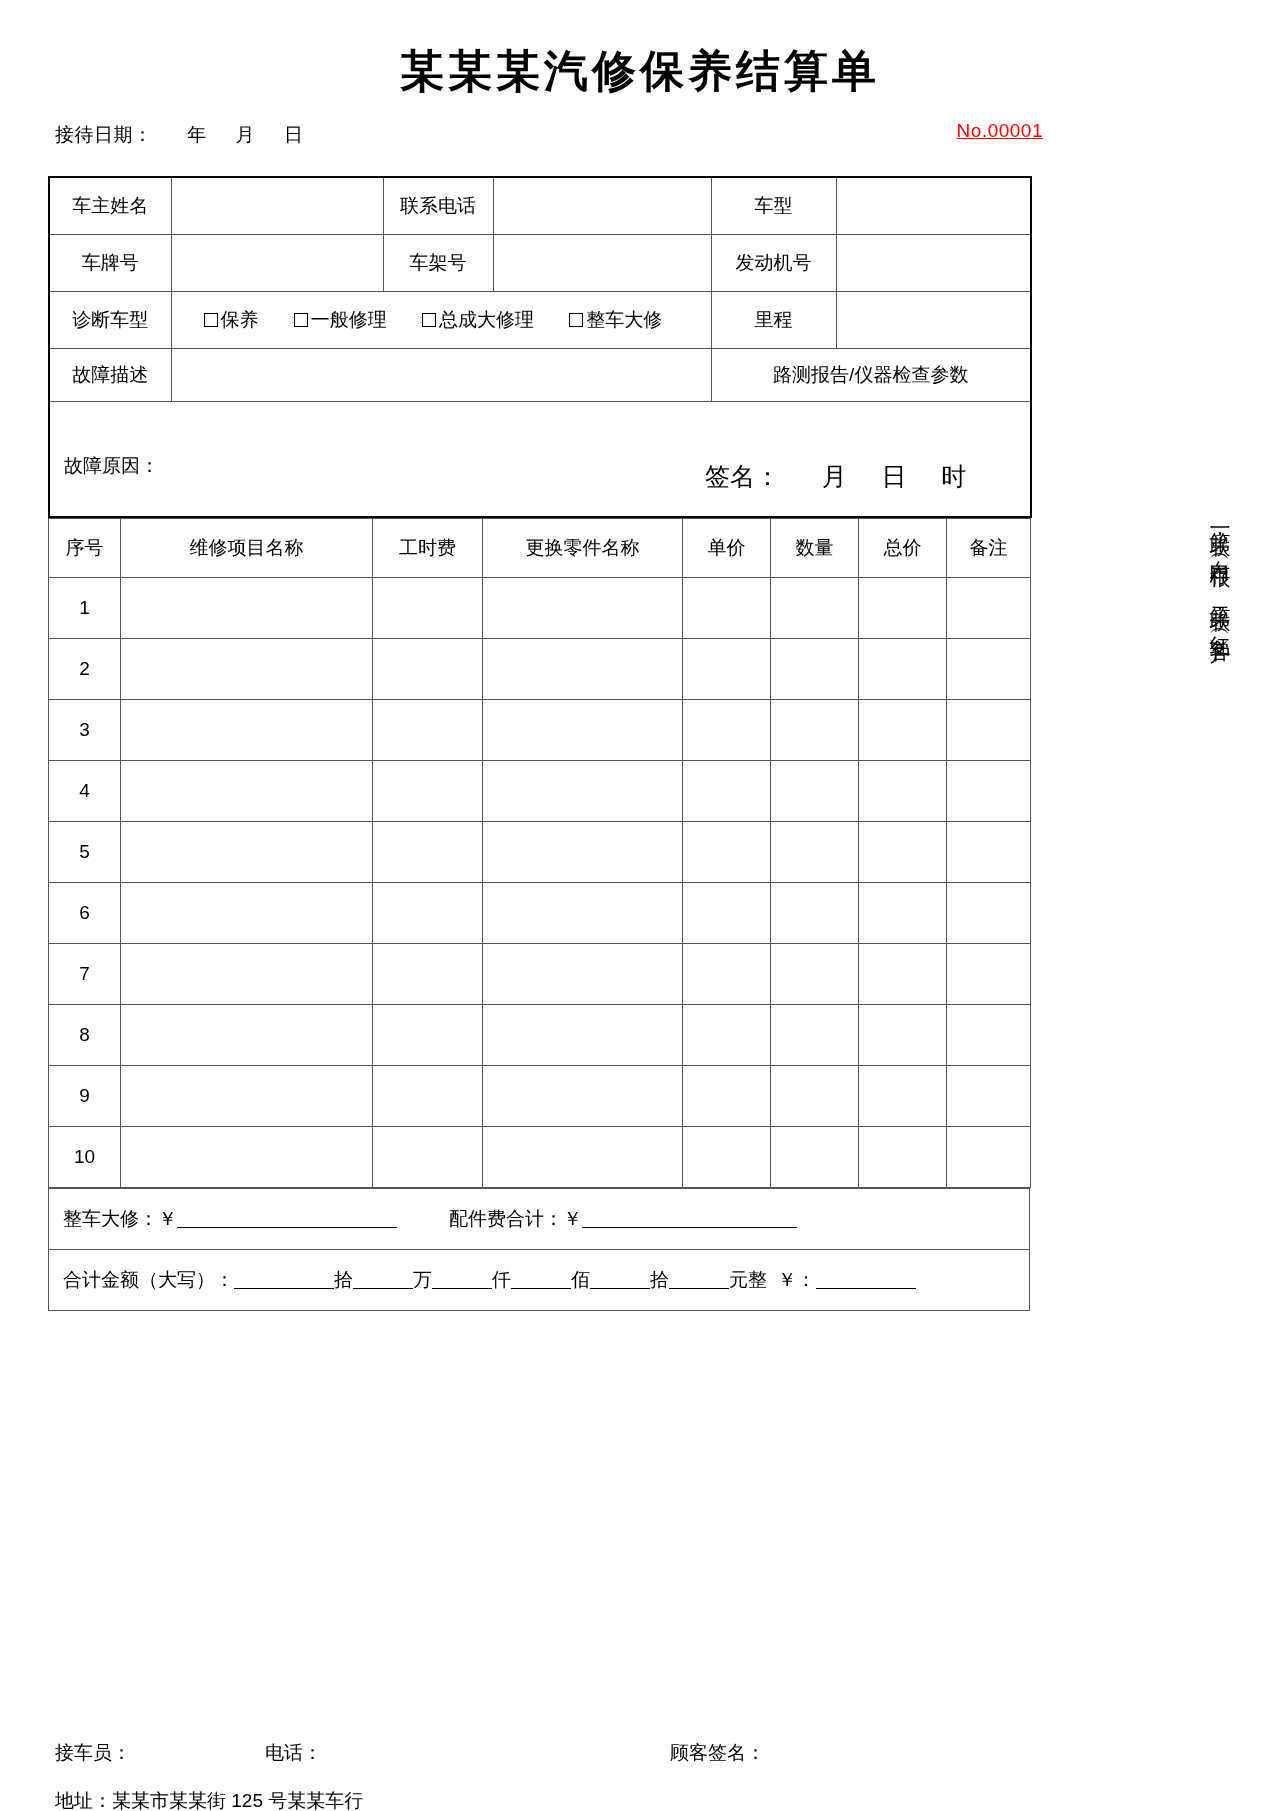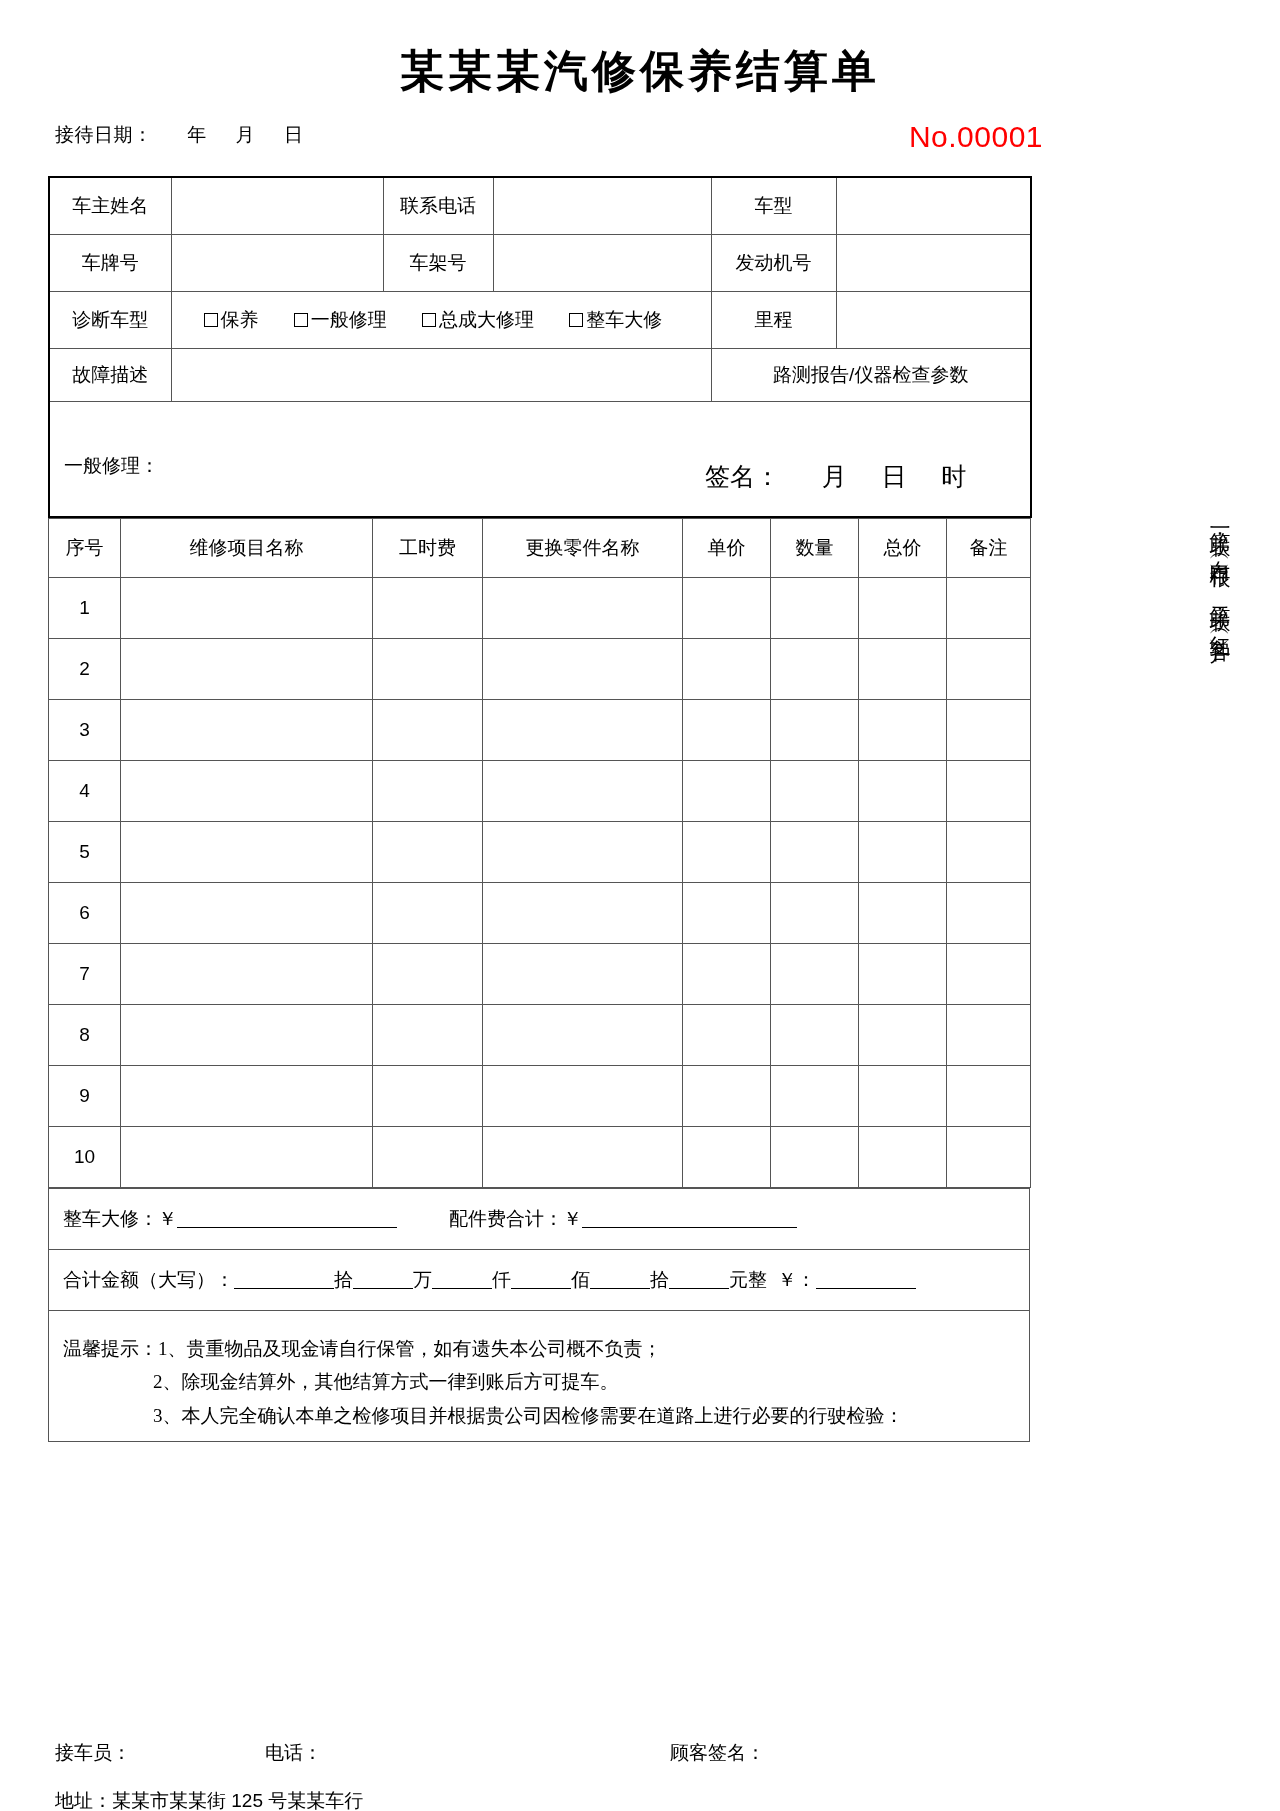--- a/index.html
+++ b/index.html
@@ -45,23 +45,24 @@
     left: 0;
     top: 0;
     white-space: pre;
     letter-spacing: 0.5px;
   }
   .meta-no {
     position: absolute;
     right: 197px;
     top: -2px;
     color: #ff0000;
-    font-size: 30px;
+    font-size: 19px;
     font-weight: 500;
     letter-spacing: 0.5px;
+    text-decoration: underline;
   }
 
   
   .form-wrap {
     position: absolute;
     left: 48px;
     top: 176px;
     width: 982px;
   }
   table.form {
@@ -263,21 +264,21 @@
           <td class="lbl">里程</td>
           <td class="blank"></td>
         </tr>
         <tr class="r-desc">
           <td class="lbl">故障描述</td>
           <td class="blank" colspan="3"></td>
           <td class="lbl" colspan="2">路测报告/仪器检查参数</td>
         </tr>
         <tr>
           <td class="cause-cell" colspan="6">
-            <div class="cause-title">一般修理：</div>
+            <div class="cause-title">故障原因：</div>
             <div class="cause-sign">签名：      月     日     时</div>
           </td>
         </tr>
       </tbody>
     </table>
 
     <table class="items">
       <colgroup>
         <col style="width:72px">
         <col style="width:252px">
@@ -409,27 +410,20 @@
         <tr>
           <td class="totals-cell">
             <span>整车大修：￥</span><span class="ul u220"></span><span class="gap60"></span><span>配件费合计：￥</span><span class="ul u215"></span>
           </td>
         </tr>
         <tr>
           <td class="totals-cell">
             <span>合计金额（大写）：</span><span class="ul u100"></span><span>拾</span><span class="ul u60"></span><span>万</span><span class="ul u60"></span><span>仟</span><span class="ul u60"></span><span>佰</span><span class="ul u60"></span><span>拾</span><span class="ul u60"></span><span>元整</span>&nbsp;&nbsp;<span>￥：</span><span class="ul u100"></span>
           </td>
         </tr>
-        <tr>
-          <td class="notes-cell">
-            <span class="notes-row"><span>温馨提示：</span><span>1、贵重物品及现金请自行保管，如有遗失本公司概不负责；</span></span>
-            <span class="notes-row"><span class="notes-indent"></span><span>2、除现金结算外，其他结算方式一律到账后方可提车。</span></span>
-            <span class="notes-row"><span class="notes-indent"></span><span>3、本人完全确认本单之检修项目并根据贵公司因检修需要在道路上进行必要的行驶检验：</span></span>
-          </td>
-        </tr>
       </tbody>
     </table>
   </div>
 
   <div class="footer">
     <div class="footer-row1">
       <span class="f-op">接车员：</span>
       <span class="f-tel">电话：</span>
       <span class="f-cust">顾客签名：</span>
     </div>

